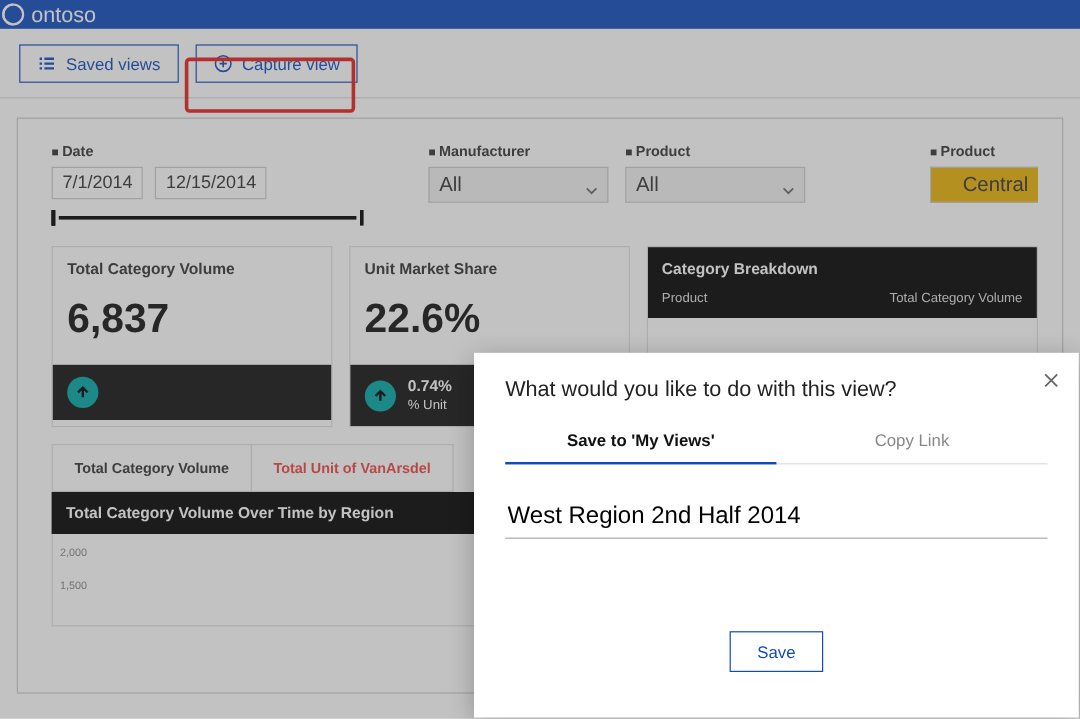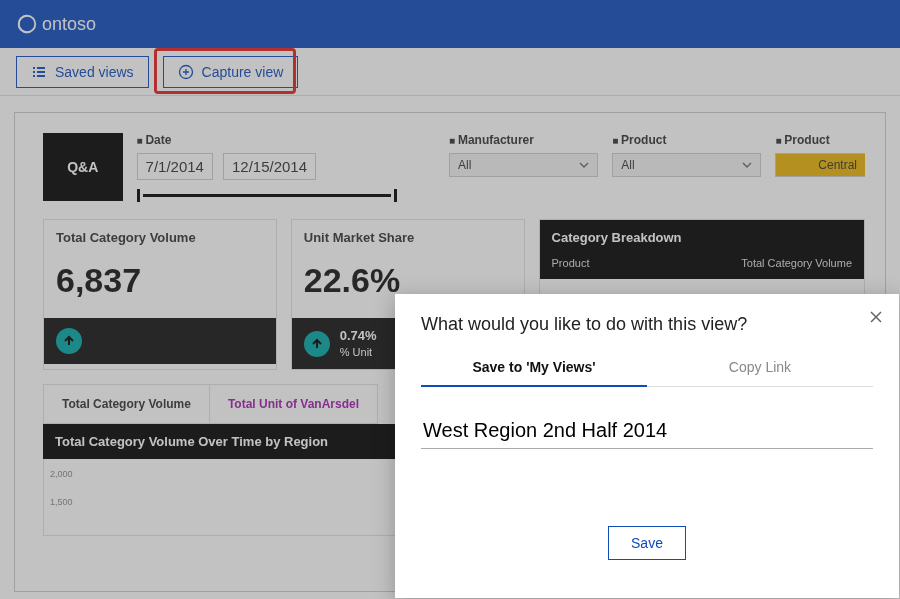--- a/index.html
+++ b/index.html
@@ -1,66 +1,66 @@
 <!DOCTYPE html>
 <html><head>
 <meta charset="utf-8">
 <style>
   * { box-sizing: border-box; margin: 0; padding: 0; }
   body { font-family: "Segoe UI", Arial, sans-serif; font-size: 13px; color: #333; background: #fff; width: 900px; height: 599px; overflow: hidden; position: relative; }
 
   
-  .brandbar { background: #0f4bbc; height: 48px; display: flex; align-items: center; padding-left: 16px; }
+  .brandbar { background: #0f4bbc; height: 24px; display: flex; align-items: center; }
   .brand { color: #fff; font-size: 18px; display: flex; align-items: center; gap: 4px; }
   .brand svg { width: 22px; height: 22px; }
 
   
-  .toolbar { height: 48px; display: flex; align-items: center; gap: 14px; padding-left: 16px; border-bottom: 1px solid #ddd; }
+  .toolbar { height: 58px; display: flex; align-items: center; gap: 14px; padding-left: 16px; border-bottom: 1px solid #ddd; }
   .tbtn { border: 1px solid #0f4bbc; color: #0f4bbc; background: #fff; padding: 7px 14px; font-size: 14px; display: flex; align-items: center; gap: 8px; cursor: pointer; }
   .tbtn svg { width: 16px; height: 16px; }
   .highlight-box { position: absolute; left: 154px; top: 48px; width: 142px; height: 46px; border: 3px solid #e62020; border-radius: 4px; pointer-events: none; z-index: 3; }
 
   
   .report-frame { border: 1px solid #ccc; margin: 16px 14px 0 14px; height: 480px; position: relative; background: #fff; padding: 20px 20px 0 28px; }
 
   .filter-row { display: flex; align-items: flex-start; gap: 14px; height: 80px; }
   .qna-tile { width: 80px; height: 68px; background: #000; color: #fff; display: flex; align-items: center; justify-content: center; font-size: 14px; font-weight: 600; }
   .flabel { font-size: 12px; font-weight: 600; color: #333; margin-bottom: 6px; }
   .flabel::before { content: "■ "; font-size: 10px; }
   .date-col { width: 280px; }
   .date-inputs { display: flex; gap: 10px; }
   .date-inputs span { border: 1px solid #ccc; background: #fff; padding: 4px 8px; font-size: 15px; }
   .slider-track { margin-top: 14px; position: relative; width: 260px; }
   .slider-line { height: 3px; background: #000; margin: 0 6px; }
   .slider-track::before, .slider-track::after { content: ""; position: absolute; top: -5px; width: 3px; height: 13px; background: #000; }
   .slider-track .endcap-left { position:absolute; left:0; top:-5px; width:3px; height:13px; background:#000;}
   .slider-track .endcap-right { position:absolute; right:0; top:-5px; width:3px; height:13px; background:#000;}
   .pick-col { width: 150px; }
-  .pick { border: 1px solid #ccc; background: #f2f2f2; padding: 4px 8px; font-size: 12px; display: flex; justify-content: space-between; align-items: center; }
+  .pick { border: 1px solid #ccc; background: #f2f2f2; padding: 4px 8px; font-size: 17px; display: flex; justify-content: space-between; align-items: flex-end; }
   .region-col { width: 90px; margin-left: auto; }
   .region-col .pick { background: #eab308; justify-content: flex-end; border-right: 0;}
 
   .kpi-row { display: flex; gap: 14px; margin-top: 6px; }
   .kpi-card { flex: 1; border: 1px solid #e0e0e0; background: #fff; }
   .kpi-head { padding: 10px 12px; font-size: 13px; font-weight: 600; color: #333; border-bottom: 0; }
   .kpi-val { padding: 6px 12px 18px 12px; font-size: 34px; font-weight: 700; color: #111; }
   .kpi-strip { background: #111; color: #fff; display: flex; align-items: center; gap: 10px; padding: 10px 12px; font-size: 11px; }
   .kpi-arrow { width: 26px; height: 26px; border-radius: 50%; background: #00a6a6; display: flex; align-items: center; justify-content: center; }
   .kpi-arrow svg { width: 14px; height: 14px; }
   .kpi-sub { line-height: 1.3; }
   .kpi-pct { font-size: 13px; font-weight: 600; }
   .breakdown { flex: 1.4; }
   .breakdown .bhead { background: #000; color: #fff; padding: 10px 12px; font-size: 13px; font-weight: 600; display:flex; justify-content:space-between; flex-direction:column;}
   .breakdown .btitle { margin-bottom:12px;}
   .breakdown .bcols { display:flex; justify-content:space-between; font-size:11px; font-weight:400; color:#ddd;}
 
   .tabs-row { display: flex; margin-top: 14px; }
   .tab { border: 1px solid #e0e0e0; padding: 12px 18px; font-size: 12px; font-weight: 600; margin-right: -1px; }
   .tab.active { color: #333; }
-  .tab.inactive { color: #a21caf; }
+  .tab.inactive { color: #ef4444; }
 
   .chart-head { background: #000; color: #fff; padding: 10px 12px; font-size: 13px; font-weight: 600; margin-top: 0; }
   .chart-body { border: 1px solid #e0e0e0; border-top: 0; padding: 10px 4px; font-size: 9px; color: #888; }
   .ytick { margin-left: 2px; margin-bottom: 18px; }
 
   
   .scrim { position: absolute; inset: 0; background: rgba(80,80,80,0.35); z-index: 4; }
 
   
   .modal { position: absolute; left: 395px; top: 294px; width: 504px; height: 304px; background: #fff; box-shadow: 0 4px 20px rgba(0,0,0,0.25); z-index: 5; padding: 20px 26px; }
@@ -101,23 +101,20 @@
         <path d="M8 5v6M5 8h6" stroke="#0f4bbc" stroke-width="1.3"></path>
       </svg>
     <span>Capture view</span>
   </button>
 </div>
 <div class="highlight-box"></div>
 
 <div class="report-frame">
 
   <div class="filter-row">
-    <div class="qna-tile">
-        <span>Q&amp;A</span>
-      </div>
 
     <div class="date-col">
       <div class="flabel">Date</div>
       <div class="date-inputs">
         <span>7/1/2014</span>
         <span>12/15/2014</span>
       </div>
       <div class="slider-track">
         <div class="endcap-left"></div>
         <div class="slider-line"></div>

